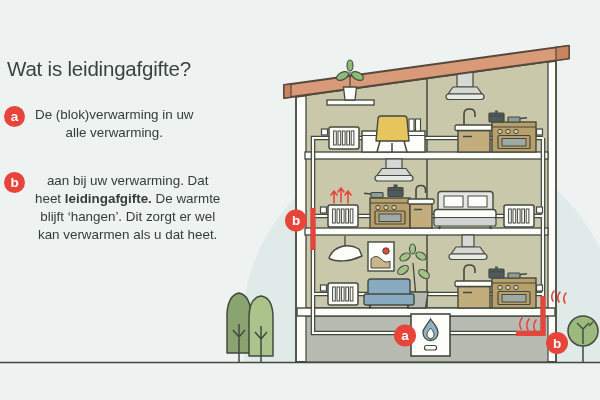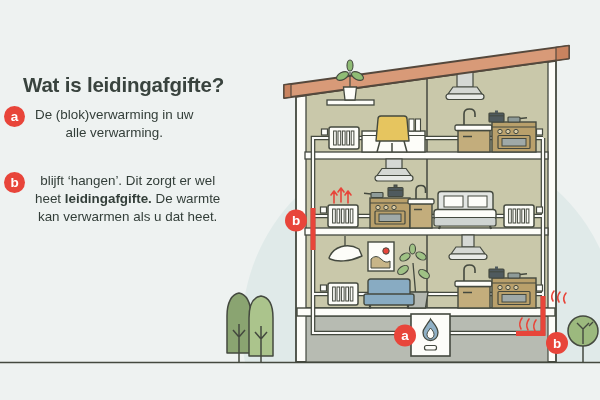--- a/index.html
+++ b/index.html
@@ -4,22 +4,22 @@
 <style>
   html,body{margin:0;padding:0;}
   body{
     width:600px;height:400px;position:relative;overflow:hidden;
     background:#eef2f1;
     font-family:"Liberation Sans","DejaVu Sans",sans-serif;
   }
   .stage{position:absolute;left:0;top:0;width:600px;height:400px;}
   .panel{position:absolute;left:0;top:0;width:300px;height:400px;z-index:5;}
   .page-title{
-    position:absolute;left:7px;top:57px;margin:16px;
-    font-size:20.5px;font-weight:700;color:#39433e;letter-spacing:-0.2px;
+    position:absolute;left:7px;top:57px;margin:0;
+    font-size:20.5px;font-weight:400;color:#39433e;letter-spacing:-0.2px;
   }
   .legend-item{position:absolute;left:4px;display:flex;gap:10px;}
   .legend-item.item-a{top:106px;}
   .legend-item.item-b{top:172px;}
   .marker{
     flex:0 0 auto;width:21px;height:21px;border-radius:50%;
     background:#e8453a;color:#fff;font-weight:700;font-size:13.5px;
     text-align:center;line-height:21px;
   }
   .legend-text{
@@ -251,18 +251,19 @@
     <div class="marker">a</div>
     <div class="legend-text">
       <div>De (blok)verwarming in uw</div>
       <div>alle verwarming.</div>
     </div>
   </div>
 
   <div class="legend-item item-b">
     <div class="marker">b</div>
     <div class="legend-text">
+      <div>aan bij uw verwarming. Dat</div>
+      <div><span>heet </span><b>leidingafgifte.</b><span> De warmte</span></div>
       <div>blijft ‘hangen’. Dit zorgt er wel</div>
-      <div><span>heet </span><b>leidingafgifte.</b><span> De warmte</span></div>
       <div>kan verwarmen als u dat heet.</div>
     </div>
   </div>
 </div>
 
 </body></html>

